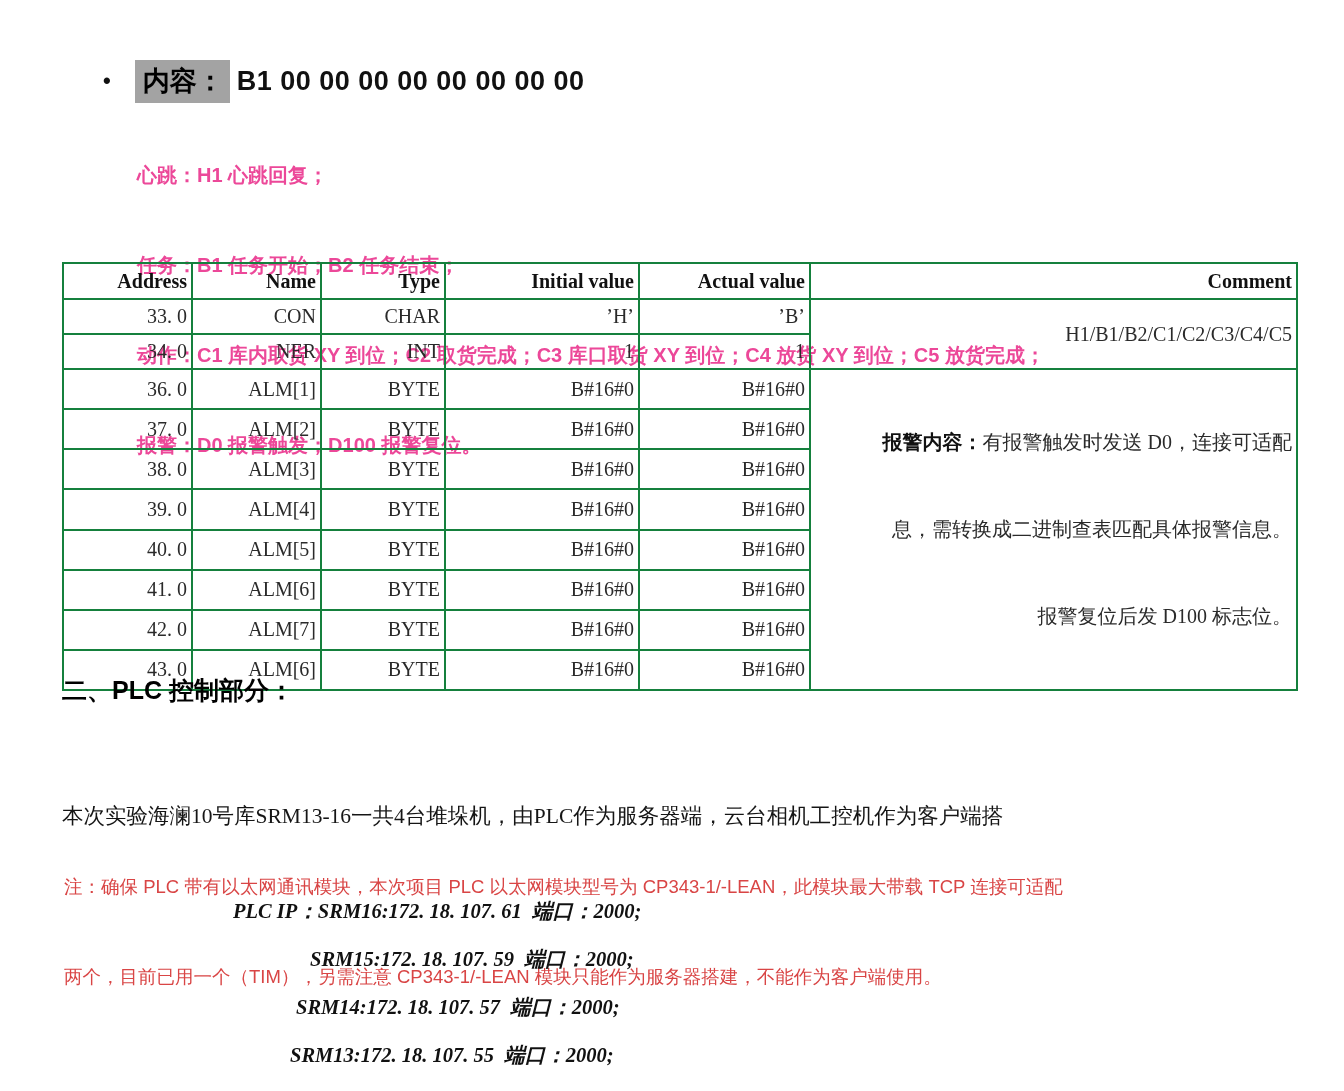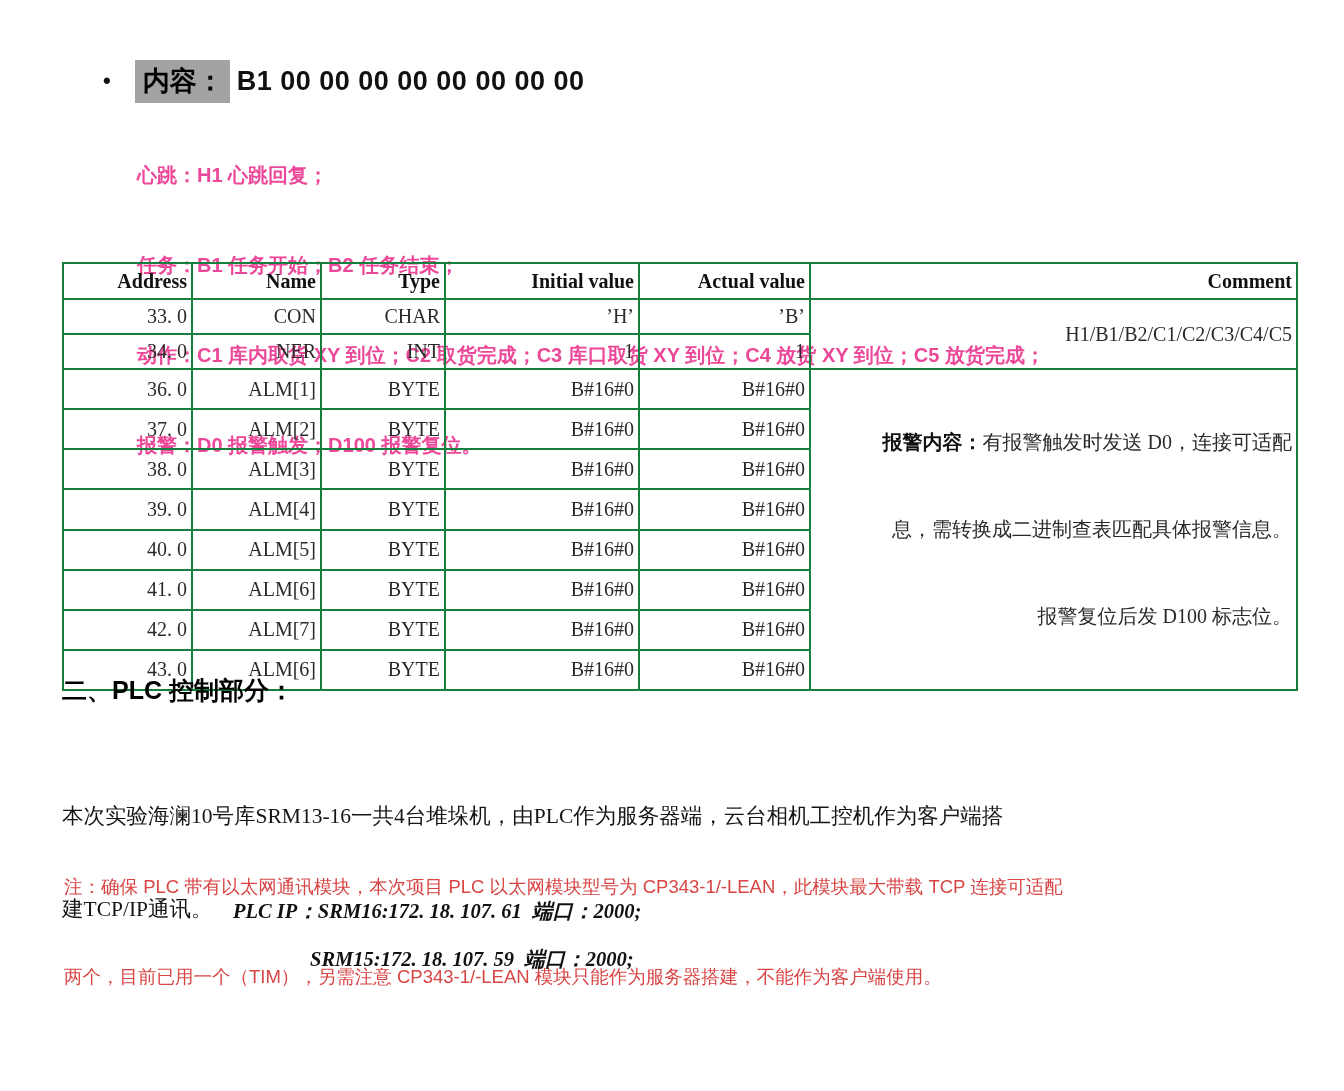--- a/index.html
+++ b/index.html
@@ -168,24 +168,25 @@
         <td>B#16#0</td>
         <td>B#16#0</td>
       </tr>
     </tbody>
   </table>
 
   <div class="abs" id="section-heading">二、PLC 控制部分：</div>
 
   <div class="abs" id="paragraph">
     <div>本次实验海澜10号库SRM13-16一共4台堆垛机，由PLC作为服务器端，云台相机工控机作为客户端搭</div>
-    <div>建TCP/IP通讯。</div>
   </div>
 
   <div class="abs" id="note">
     <div>注：确保 PLC 带有以太网通讯模块，本次项目 PLC 以太网模块型号为 CP343-1/-LEAN，此模块最大带载 TCP 连接可适配</div>
     <div>两个，目前已用一个（TIM），另需注意 CP343-1/-LEAN 模块只能作为服务器搭建，不能作为客户端使用。</div>
   </div>
 
   <div class="ip-line" id="ip1">PLC IP：SRM16:172. 18. 107. 61  端口：2000;</div>
   <div class="ip-line" id="ip2">SRM15:172. 18. 107. 59  端口：2000;</div>
+  <div class="ip-line" id="ip3">SRM14:172. 18. 107. 57  端口：2000;</div>
+  <div class="ip-line" id="ip4">SRM13:172. 18. 107. 55  端口：2000;</div>
 
 </div>
 
 </body></html>

